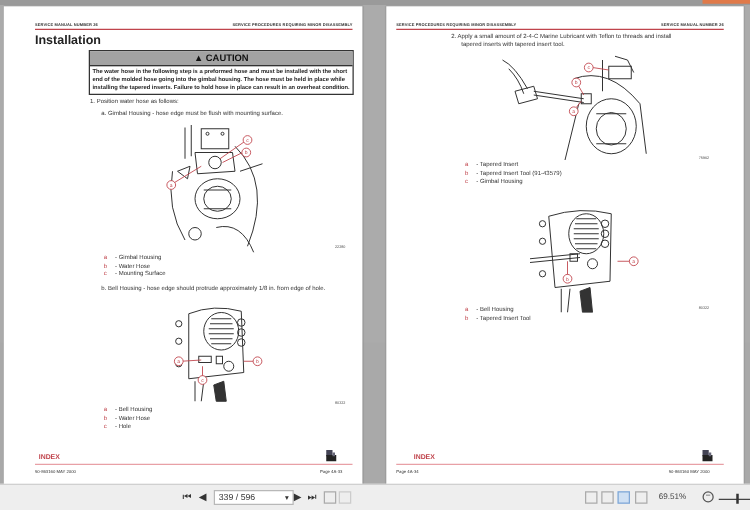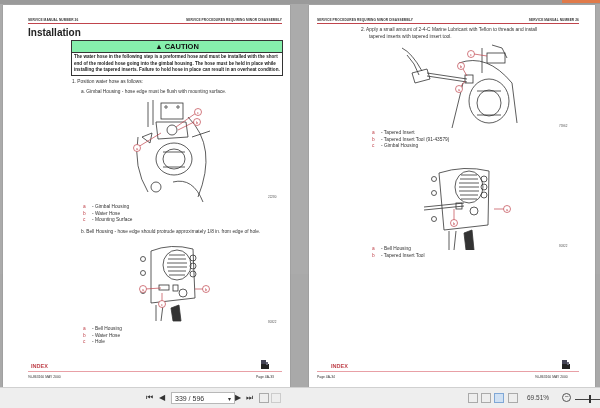--- a/index.html
+++ b/index.html
@@ -7,21 +7,21 @@
   .viewport { position:absolute; left:0; top:0; width:600px; height:274px; background:#ababab; }
   .topstrip { position:absolute; left:0; top:0; width:600px; height:4px; background:#9a9a9a; }
   .orange-tab { position:absolute; left:562px; top:0; width:38px; height:3px; background:#e07a4a; }
   .page { position:absolute; top:5px; width:287px; height:383px; background:#fff; box-shadow:0 0 1px #777; }
   .page.left { left:3px; }
   .page.right { left:309px; width:286px; }
   .hdr { position:absolute; top:13px; font-size:3.2px; font-weight:bold; color:#333; letter-spacing:0.1px; }
   .hdr-line { position:absolute; top:18px; height:1px; background:#c0444c; }
   .title { position:absolute; left:25px; top:22px; font-size:10px; font-weight:bold; color:#222; }
   .caution { position:absolute; left:68px; top:35px; width:210px; border:1px solid #333; }
-  .caution-head { background:#86efac; text-align:center; font-size:7.5px; font-weight:bold; color:#111; height:11px; line-height:11px; border-bottom:1px solid #333; }
+  .caution-head { background:#a3a3a3; text-align:center; font-size:7.5px; font-weight:bold; color:#111; height:11px; line-height:11px; border-bottom:1px solid #333; }
   .caution-body { font-size:4.6px; font-weight:bold; color:#222; padding:1px 2px; line-height:6.6px; }
   .txt { position:absolute; font-size:4.8px; color:#333; white-space:nowrap; }
   .legend { position:absolute; font-size:4.8px; color:#333; line-height:6.6px; }
   .legend .k { color:#c0444c; display:inline-block; width:9px; }
   .fig { position:absolute; }
   .fignum { position:absolute; font-size:3px; color:#555; }
   .footer-index { position:absolute; top:389px; font-size:5.5px; font-weight:bold; color:#c0444c; }
   .footer-line { position:absolute; height:1px; background:#e8a0a6; }
   .foot-txt { position:absolute; font-size:3.4px; color:#333; }
   .toolbar { position:absolute; left:0; top:387px; width:600px; height:21px; background:#eeeeee; border-top:1px solid #d0d0d0; }

